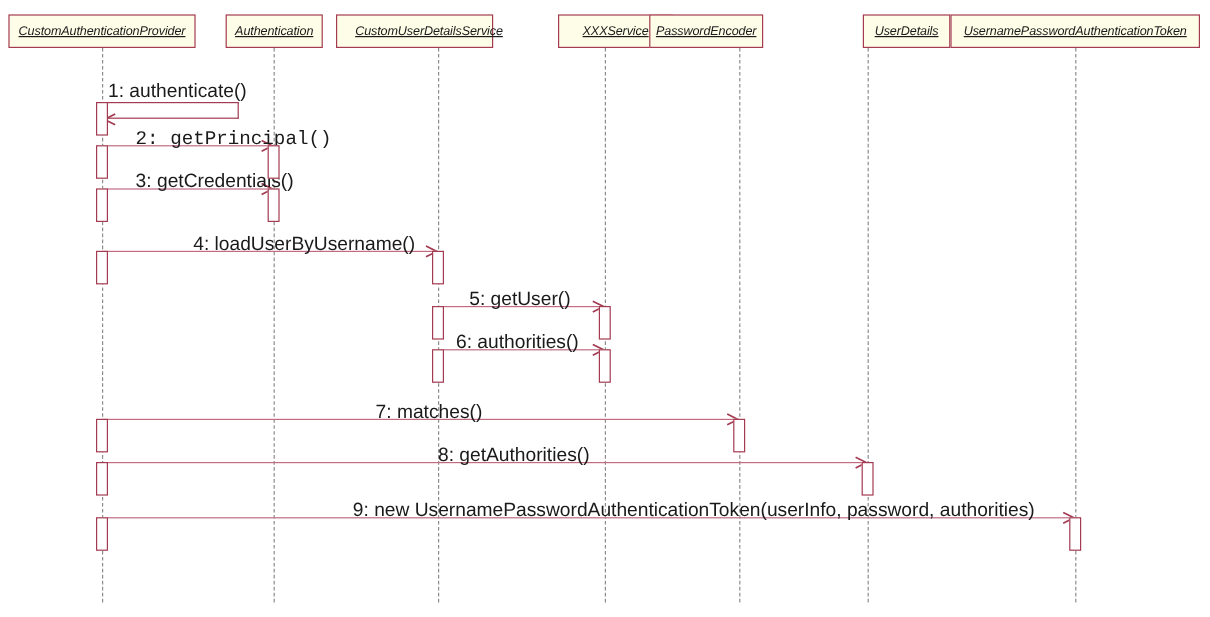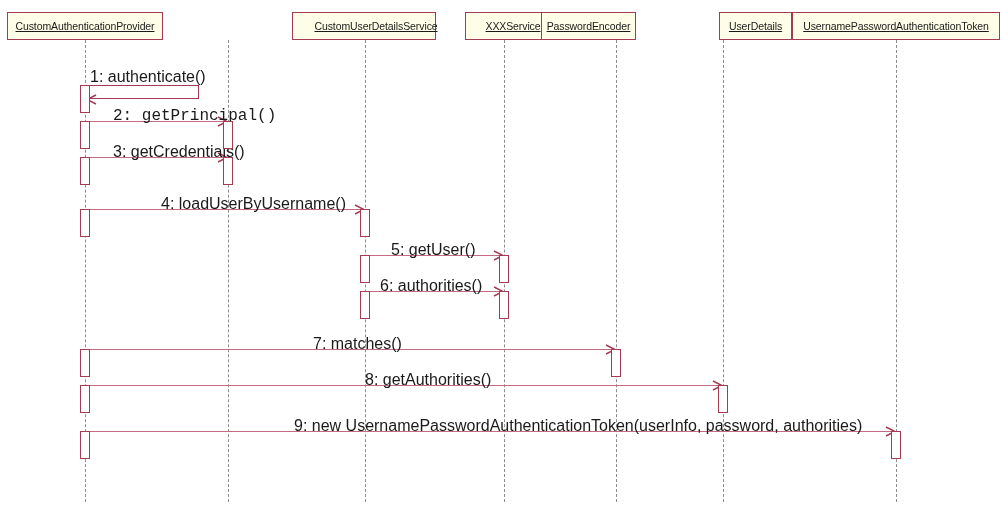--- a/index.html
+++ b/index.html
@@ -29,20 +29,21 @@
     justify-content: center;
     height: 28px;
     top: 12px;
   }
   .participant-label {
     font-size: 10.5px;
     color: #1a1a1a;
     text-decoration: underline;
     white-space: nowrap;
     letter-spacing: -0.1px;
+    font-style: italic;
   }
   .lifeline {
     position: absolute;
     width: 0;
     border-left: 1.6px dashed #8c8c8c;
     top: 40px;
     height: 462px;
   }
   .activation {
     position: absolute;
@@ -85,21 +86,24 @@
   }
 </style>
 </head>
 <body>
 
 <div id="diagram">
 
   <div class="participant-box" style="left:7px; width:156px;">
     <span class="participant-label">CustomAuthenticationProvider</span>
   </div>
-  <div class="participant-box" style="left:292px; width:144px;padding-left:24px;">
+  <div class="participant-box" style="left:188px; width:81px;">
+    <span class="participant-label">Authentication</span>
+  </div>
+  <div class="participant-box" style="left:280px; width:131px;padding-left:24px;">
     <span class="participant-label">CustomUserDetailsService</span>
   </div>
   <div class="participant-box" style="left:465px; width:96px;">
     <span class="participant-label">XXXService</span>
   </div>
   <div class="participant-box" style="left:541px; width:95px;">
     <span class="participant-label">PasswordEncoder</span>
   </div>
   <div class="participant-box" style="left:687px; width:73px;margin-left:32px;">
     <span class="participant-label">UserDetails</span>

